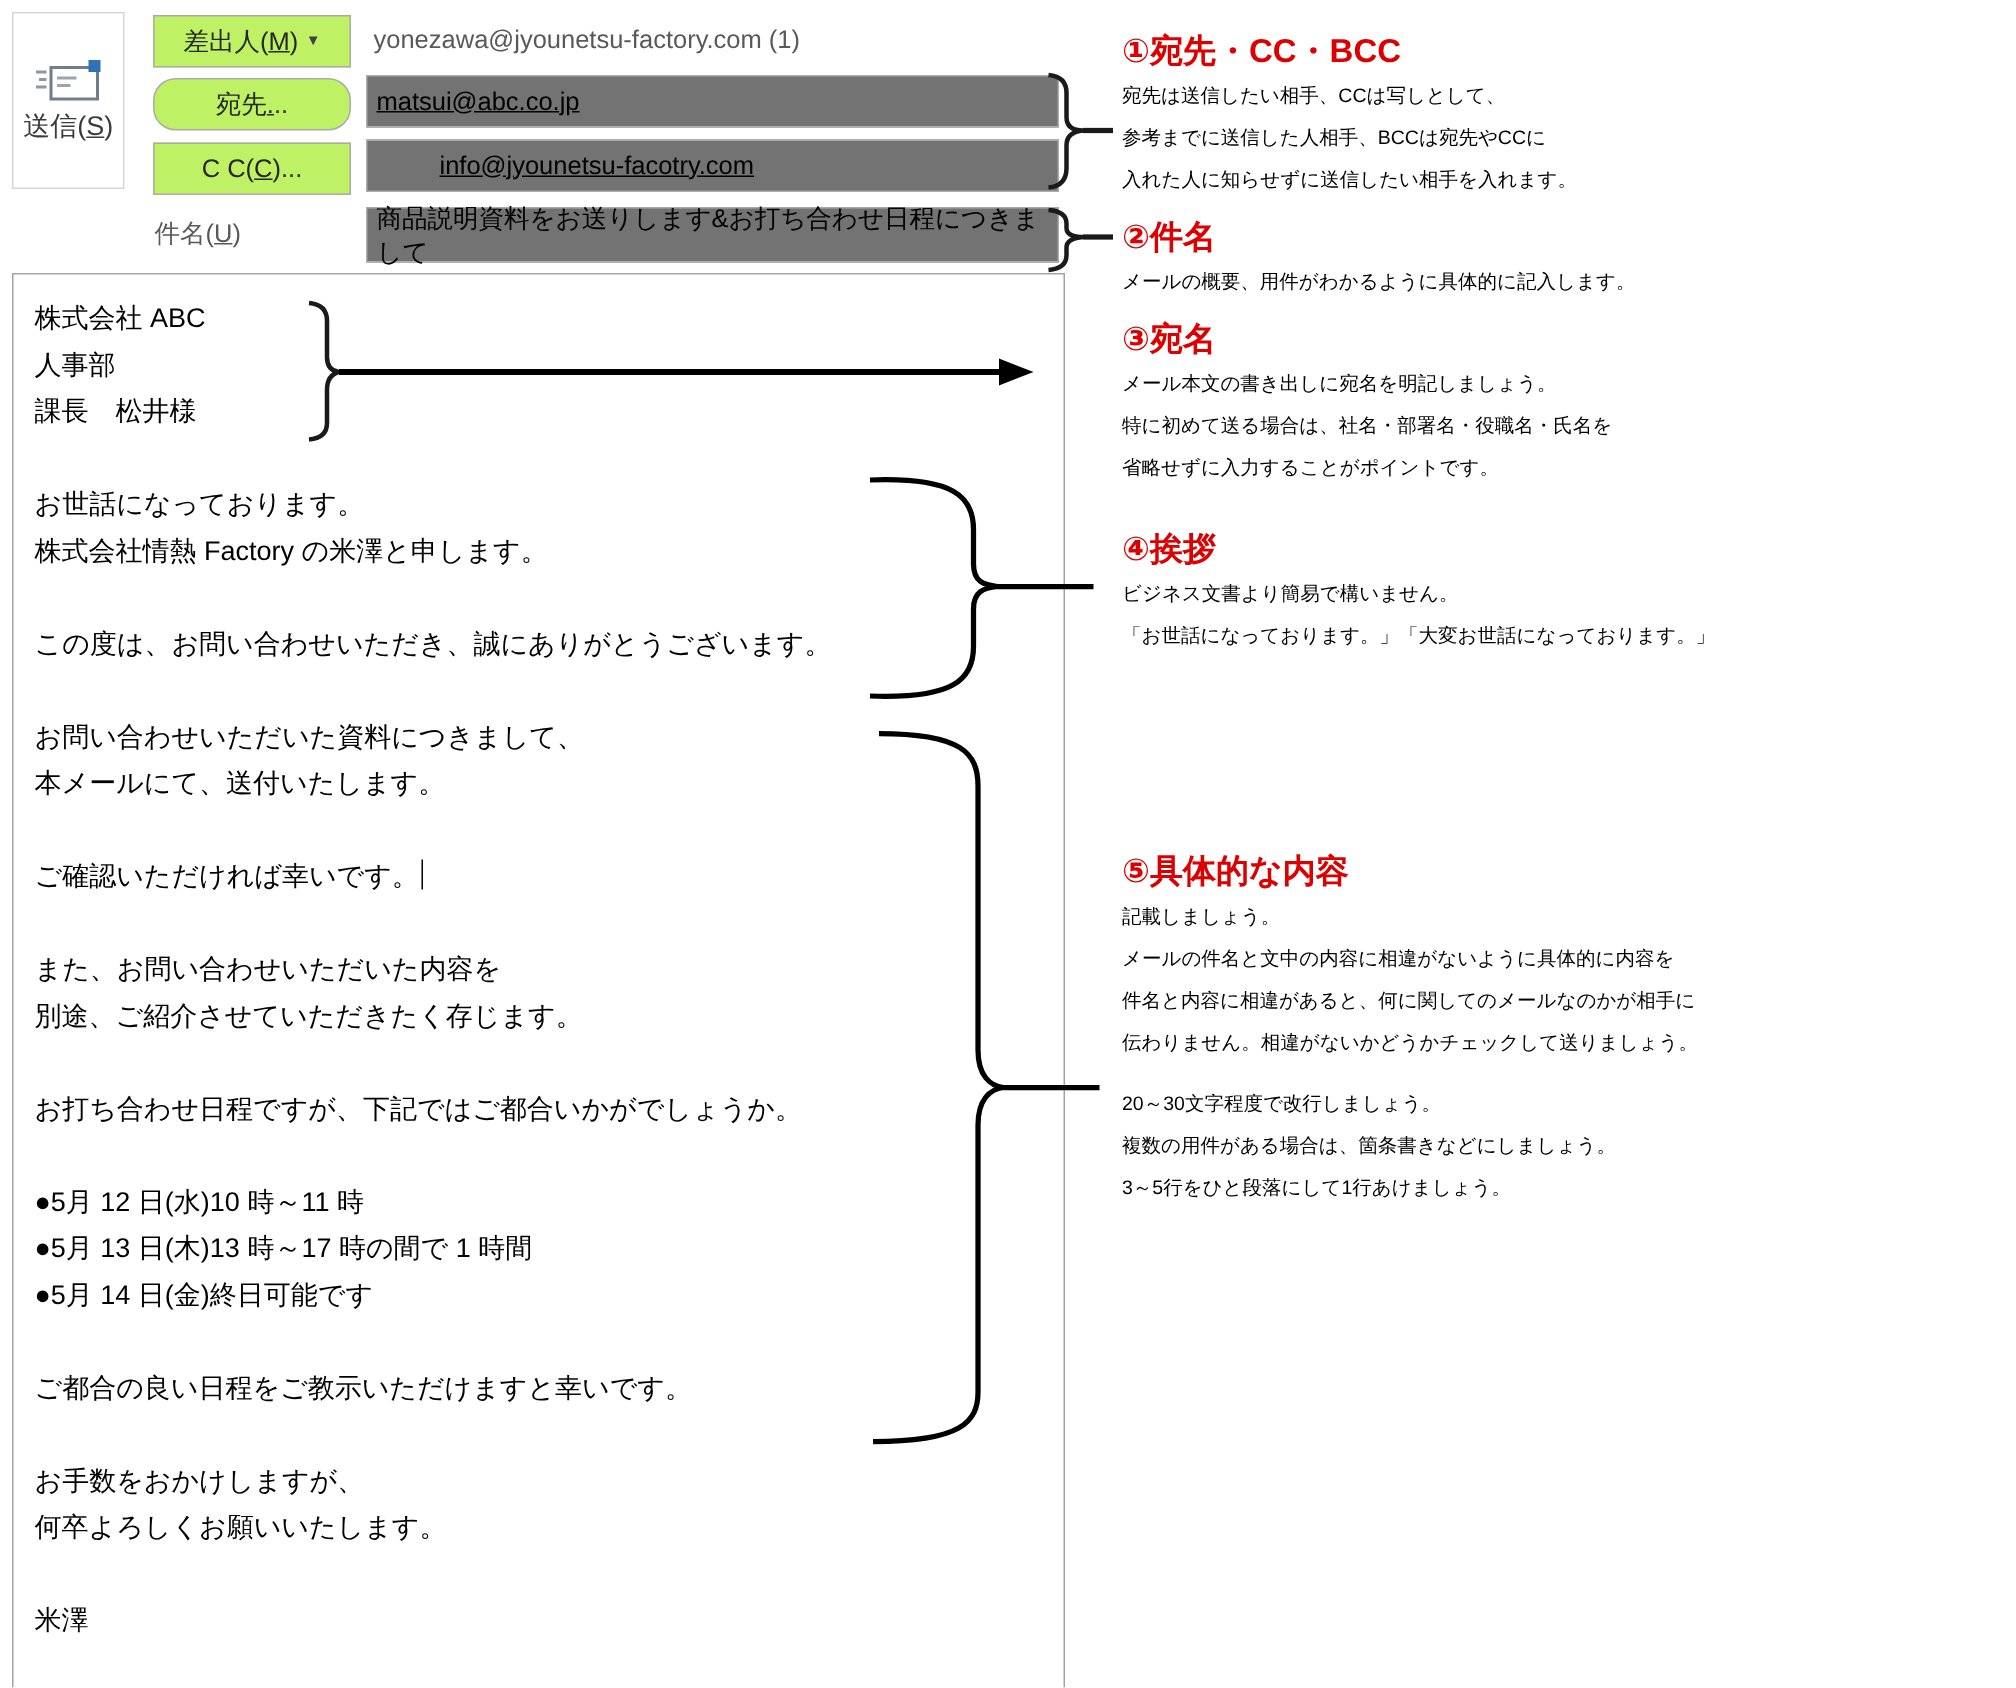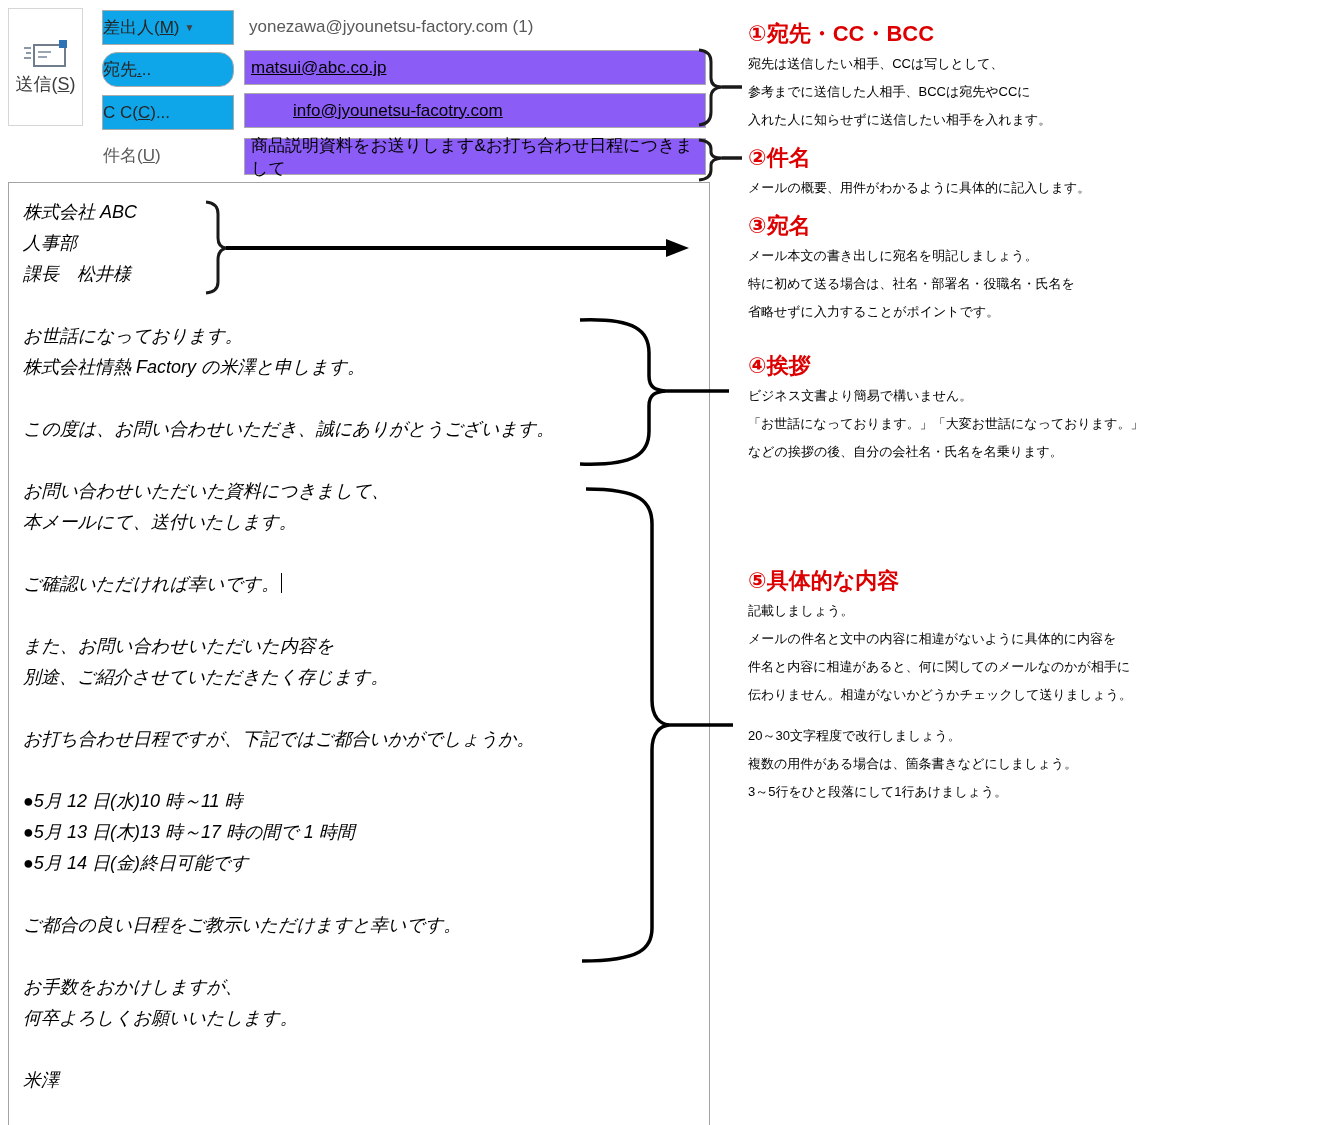--- a/index.html
+++ b/index.html
@@ -9,48 +9,48 @@
   }
   
   .send-btn{
     position:absolute;left:8px;top:8px;width:73px;height:116px;
     border:1px solid #d6d6d6;background:#fff;display:flex;flex-direction:column;
     align-items:center;justify-content:center;gap:0;cursor:default;
   }
   .send-btn .lbl{font-size:18px;color:#3b3b3b;letter-spacing:0;}
   .hdr-btn{
     position:absolute;left:102px;width:130px;height:33px;border:1px solid #ababab;
-    background:#0ea5e9;display:flex;align-items:center;
+    background:#bef264;display:flex;align-items:center;justify-content:center;
     font-size:17px;color:#262626;
   }
   .hdr-btn .drop{font-size:10px;margin-left:5px;color:#404040;}
   .mn{text-decoration:underline;}
   .from-row-value{
     position:absolute;left:249px;top:10px;height:33px;line-height:33px;
     font-size:17px;color:#595959;
   }
   .fld{
-    position:absolute;left:244px;width:462px;border:1px solid #ababab;background:#8b5cf6;
+    position:absolute;left:244px;width:462px;border:1px solid #ababab;background:#737373;
     display:flex;align-items:center;font-size:17px;color:#000;padding:0 0 0 6px;box-sizing:border-box;
   }
   .fld .addr{text-decoration:underline;}
   .subj-label{
     position:absolute;left:103px;top:138px;height:36px;line-height:36px;
     font-size:17px;color:#595959;
   }
   
   .body-box{
     position:absolute;left:8px;top:182px;width:702px;height:960px;
     border:1px solid #a3a3a3;background:#fff;box-sizing:border-box;
   }
   .body-text{
     position:absolute;left:14px;top:14px;right:6px;
     font-size:18px;line-height:31px;white-space:pre;color:#000;
   }
-  .body-text .line{height:31px;font-style:italic;}
+  .body-text .line{height:31px;}
   .caret{
     display:inline-block;width:1px;height:20px;background:#000;
     vertical-align:-3px;margin-left:2px;
   }
   
   .ann{position:absolute;left:748px;white-space:nowrap;}
   .ann-h{font-size:22px;font-weight:bold;height:24px;line-height:24px;margin-bottom:4px;}
   .ann-h.red{color:#dd0000;}
   .ann-h.black{color:#000;height:26px;line-height:26px;margin-bottom:26px;}
   .ann-line{font-size:13px;line-height:28px;color:#000;}
@@ -152,21 +152,20 @@
         <div class="ann-line">特に初めて送る場合は、社名・部署名・役職名・氏名を</div>
         <div class="ann-line">省略せずに入力することがポイントです。</div>
       </div>
   </div>
 
   <div class="ann a4">
     <div class="ann-h red">④挨拶</div>
     <div>
         <div class="ann-line">ビジネス文書より簡易で構いません。</div>
         <div class="ann-line">「お世話になっております。」「大変お世話になっております。」</div>
-        <div class="ann-line">などの挨拶の後、自分の会社名・氏名を名乗ります。</div>
       </div>
   </div>
 
   <div class="ann a5">
     <div class="ann-h red">⑤具体的な内容</div>
     <div>
         <div class="ann-line">記載しましょう。</div>
         <div class="ann-line">メールの件名と文中の内容に相違がないように具体的に内容を</div>
         <div class="ann-line">件名と内容に相違があると、何に関してのメールなのかが相手に</div>
         <div class="ann-line">伝わりません。相違がないかどうかチェックして送りましょう。</div>

